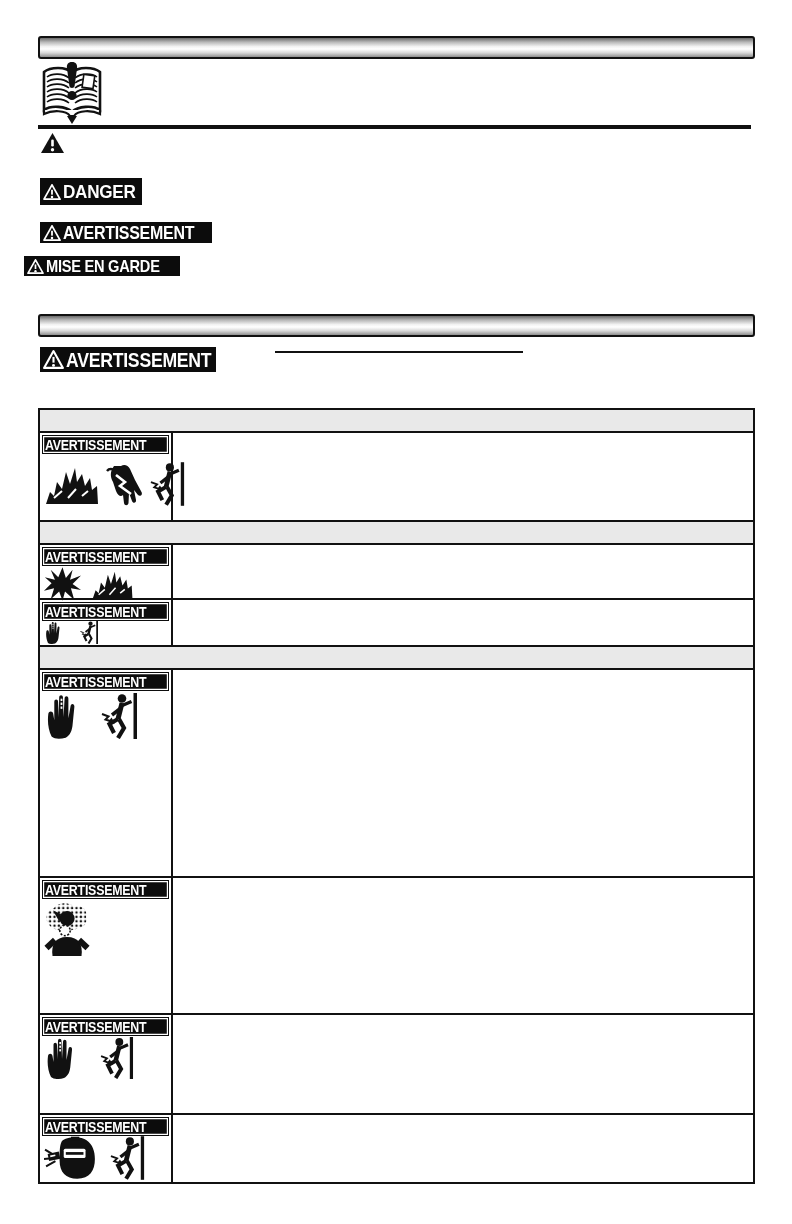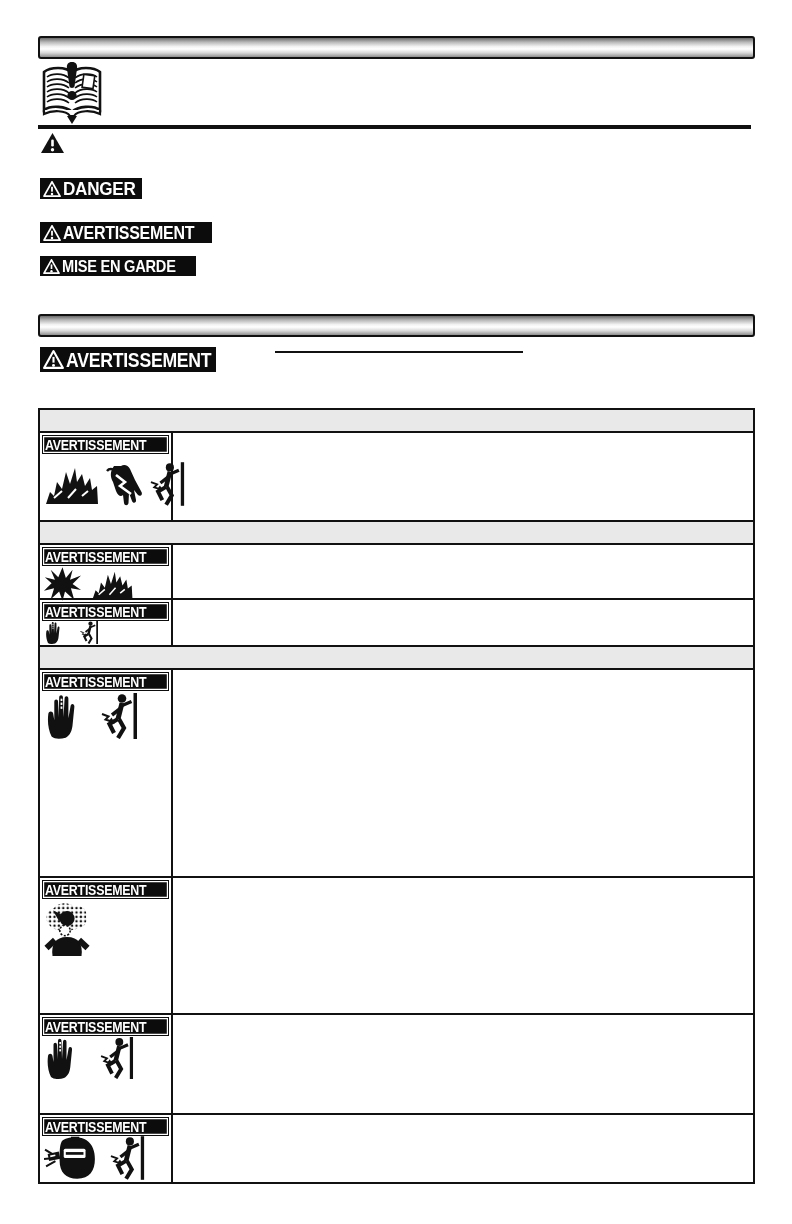--- a/index.html
+++ b/index.html
@@ -50,39 +50,39 @@
   <div class="hrule" style="left:38px;top:125px;width:713px;height:3.5px;"></div>
 
   <div class="abs" style="left:40px;top:132px;">
     <svg width="25" height="22" viewBox="0 0 25 22">
       <path d="M12.5 1 L24 21 L1 21 Z" fill="#111"></path>
       <rect x="11.2" y="7.5" width="2.6" height="7" rx="1.2" fill="#fff"></rect>
       <circle cx="12.5" cy="17.8" r="1.7" fill="#fff"></circle>
     </svg>
   </div>
 
-  <div class="badge" style="left:40px;top:178px;width:102px;height:21px;">
+  <div class="badge" style="left:40px;top:178px;width:102px;height:27px;">
     <svg width="18" height="16" viewBox="0 0 20 18">
       <path d="M10 1 L19 17 L1 17 Z" fill="#0c0c0c" stroke="#fff" stroke-width="2" stroke-linejoin="round"></path>
       <rect x="9" y="6.5" width="2" height="5.5" fill="#fff"></rect>
         <circle cx="10" cy="14.6" r="1.4" fill="#fff"></circle>
     </svg>
     <span class="btxt" style="font-size:19px;transform:scaleX(.9);">DANGER</span>
   </div>
 
   <div class="badge" style="left:40px;top:222px;width:172px;height:21px;">
     <svg width="18" height="16" viewBox="0 0 20 18">
       <path d="M10 1 L19 17 L1 17 Z" fill="#0c0c0c" stroke="#fff" stroke-width="2" stroke-linejoin="round"></path>
       <rect x="9" y="6.5" width="2" height="5.5" fill="#fff"></rect>
         <circle cx="10" cy="14.6" r="1.4" fill="#fff"></circle>
     </svg>
     <span class="btxt" style="font-size:19px;transform:scaleX(.84);">AVERTISSEMENT</span>
   </div>
 
-  <div class="badge" style="left:40px;top:256px;width:156px;height:20px;">
+  <div class="badge" style="left:24px;top:256px;width:156px;height:20px;">
     <svg width="17" height="15" viewBox="0 0 20 18">
       <path d="M10 1 L19 17 L1 17 Z" fill="#0c0c0c" stroke="#fff" stroke-width="2" stroke-linejoin="round"></path>
       <rect x="9" y="6.5" width="2" height="5.5" fill="#fff"></rect>
         <circle cx="10" cy="14.6" r="1.4" fill="#fff"></circle>
     </svg>
     <span class="btxt" style="font-size:17px;transform:scaleX(.86);">MISE EN GARDE</span>
   </div>
 
   <div class="gbar" style="top:314px;"></div>
 

